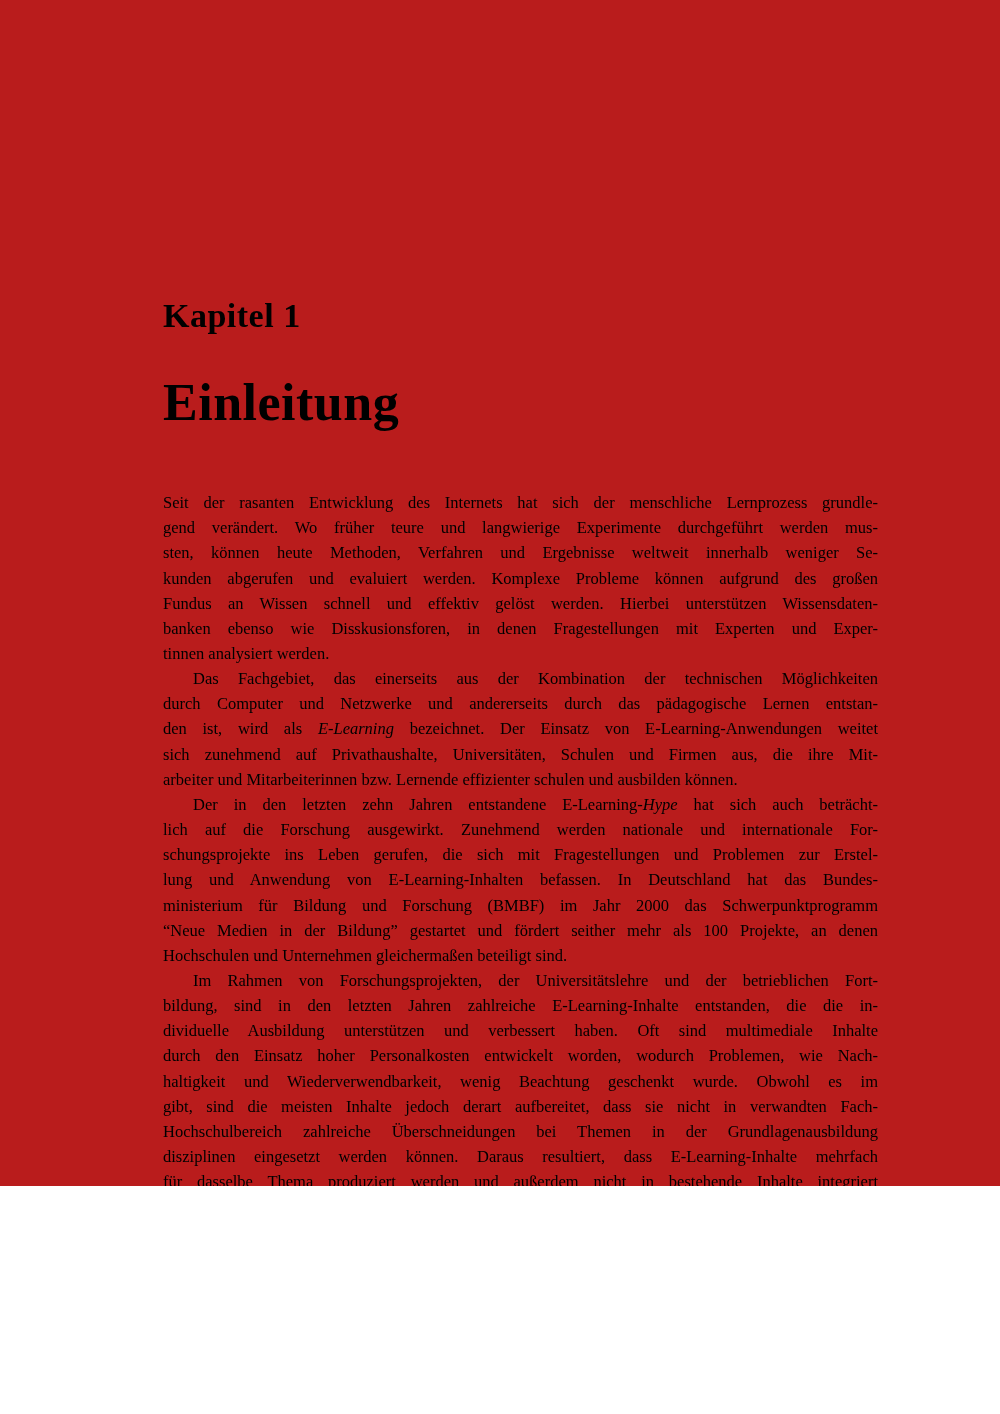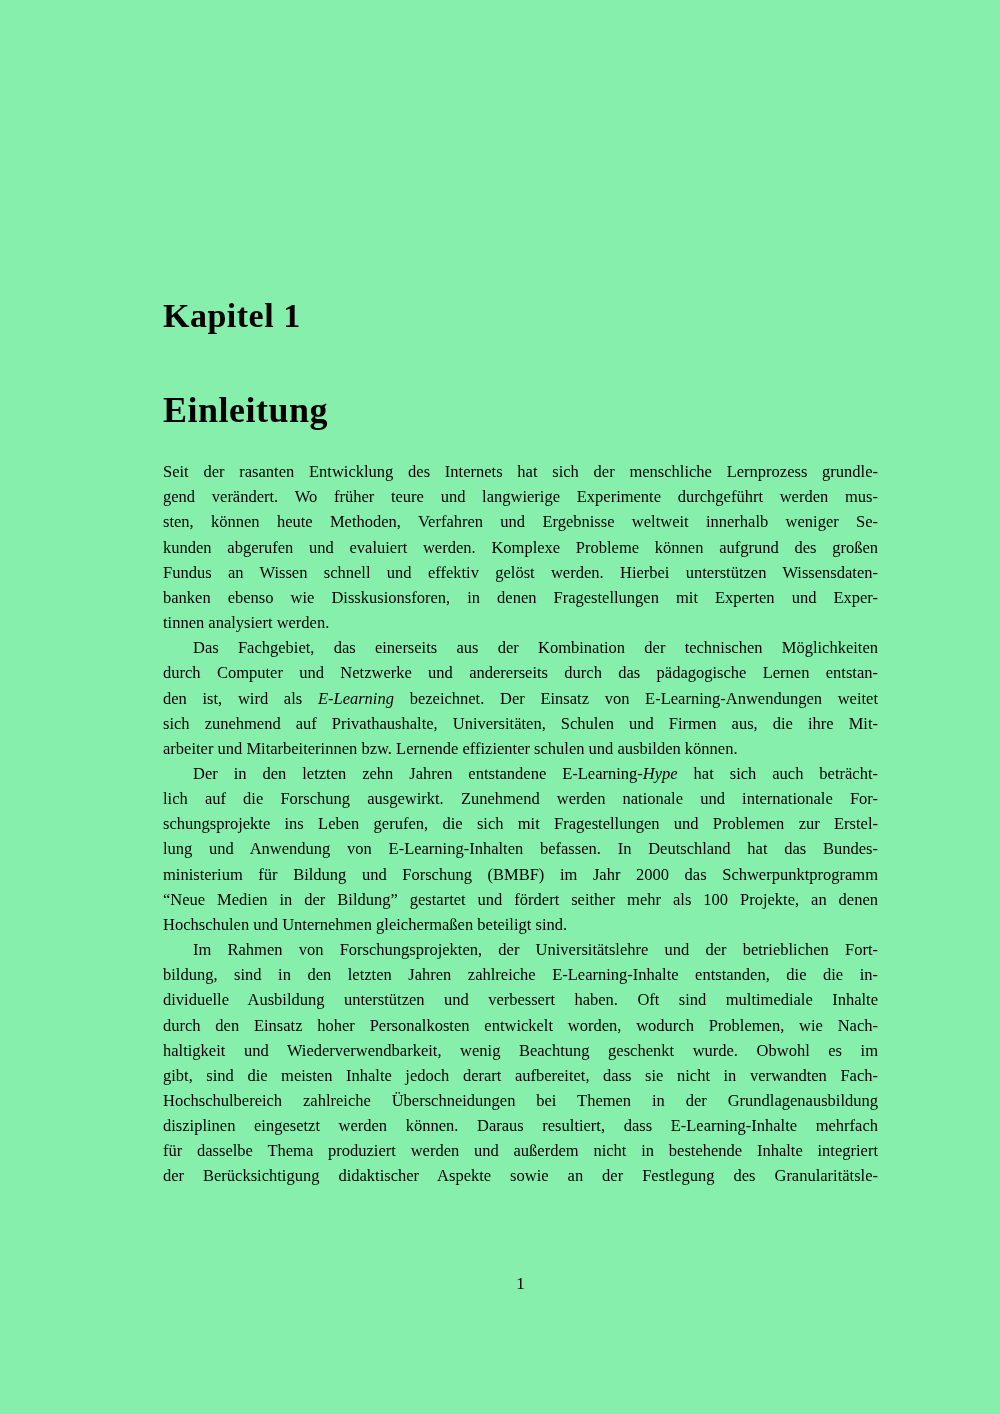--- a/index.html
+++ b/index.html
@@ -3,49 +3,49 @@
 <meta charset="utf-8">
 <style>
   html, body {
     margin: 0;
     padding: 0;
     background: #ffffff;
   }
   .page {
     position: relative;
     width: 1000px;
-    height: 1414px;
-    background: #86efac;
+    height: 1186px;
+    background: #b91c1c;
     color: #000000;
     font-family: "Liberation Serif", "DejaVu Serif", serif;
     overflow: hidden;
   }
   .content {
     position: absolute;
     left: 163px;
     top: 0;
     width: 715px;
   }
   .chapter-label {
     margin: 0;
     padding-top: 296px;
     font-size: 34px;
     font-weight: bold;
     line-height: 1.2;
     letter-spacing: 0.5px;
   }
   .page-title {
-    margin: 53px 0 0 0;
-    font-size: 36px;
+    margin: 37px 0 0 0;
+    font-size: 52px;
     font-weight: bold;
     line-height: 1.12;
     letter-spacing: 0.5px;
   }
   .body-text {
-    margin-top: 29px;
+    margin-top: 58px;
     font-size: 16.5px;
     line-height: 25.15px;
   }
   .paragraph {
     margin: 0;
   }
   .line {
     text-align: justify;
     text-align-last: justify;
     text-justify: inter-word;

